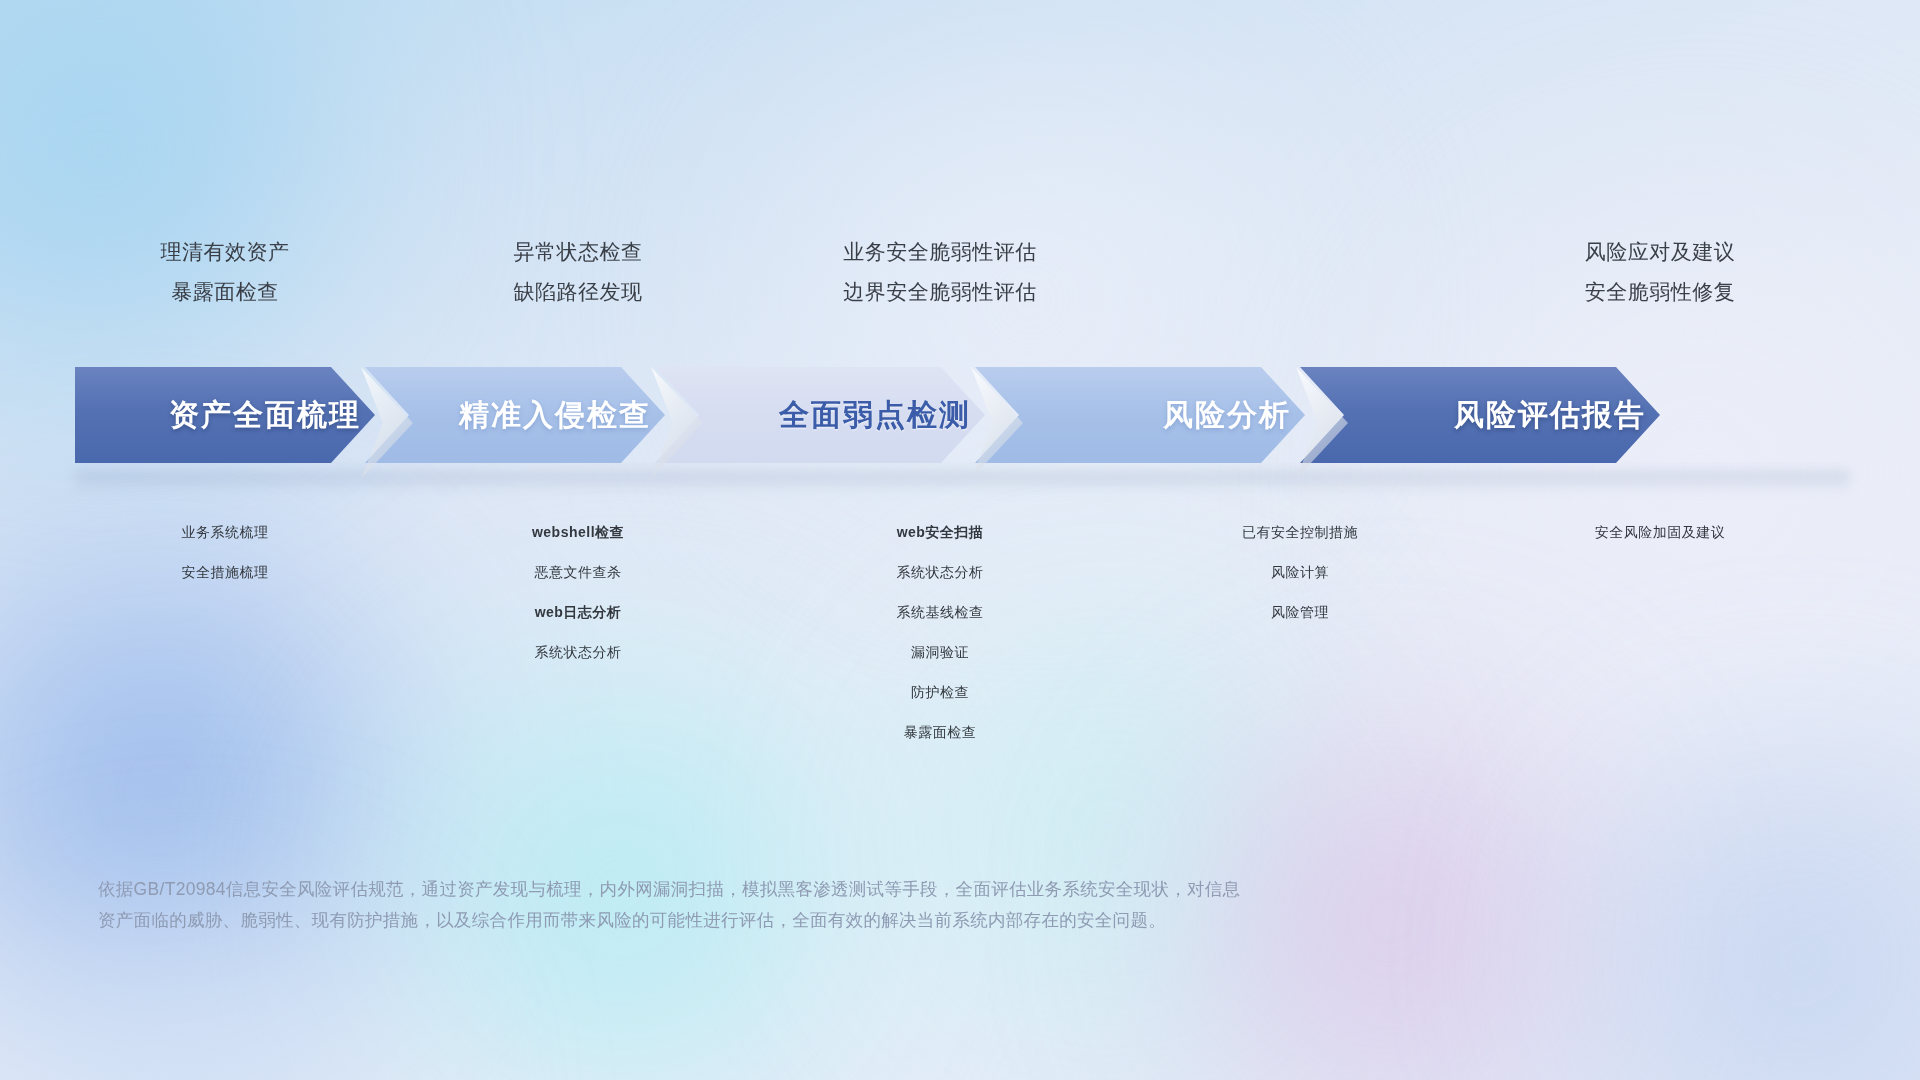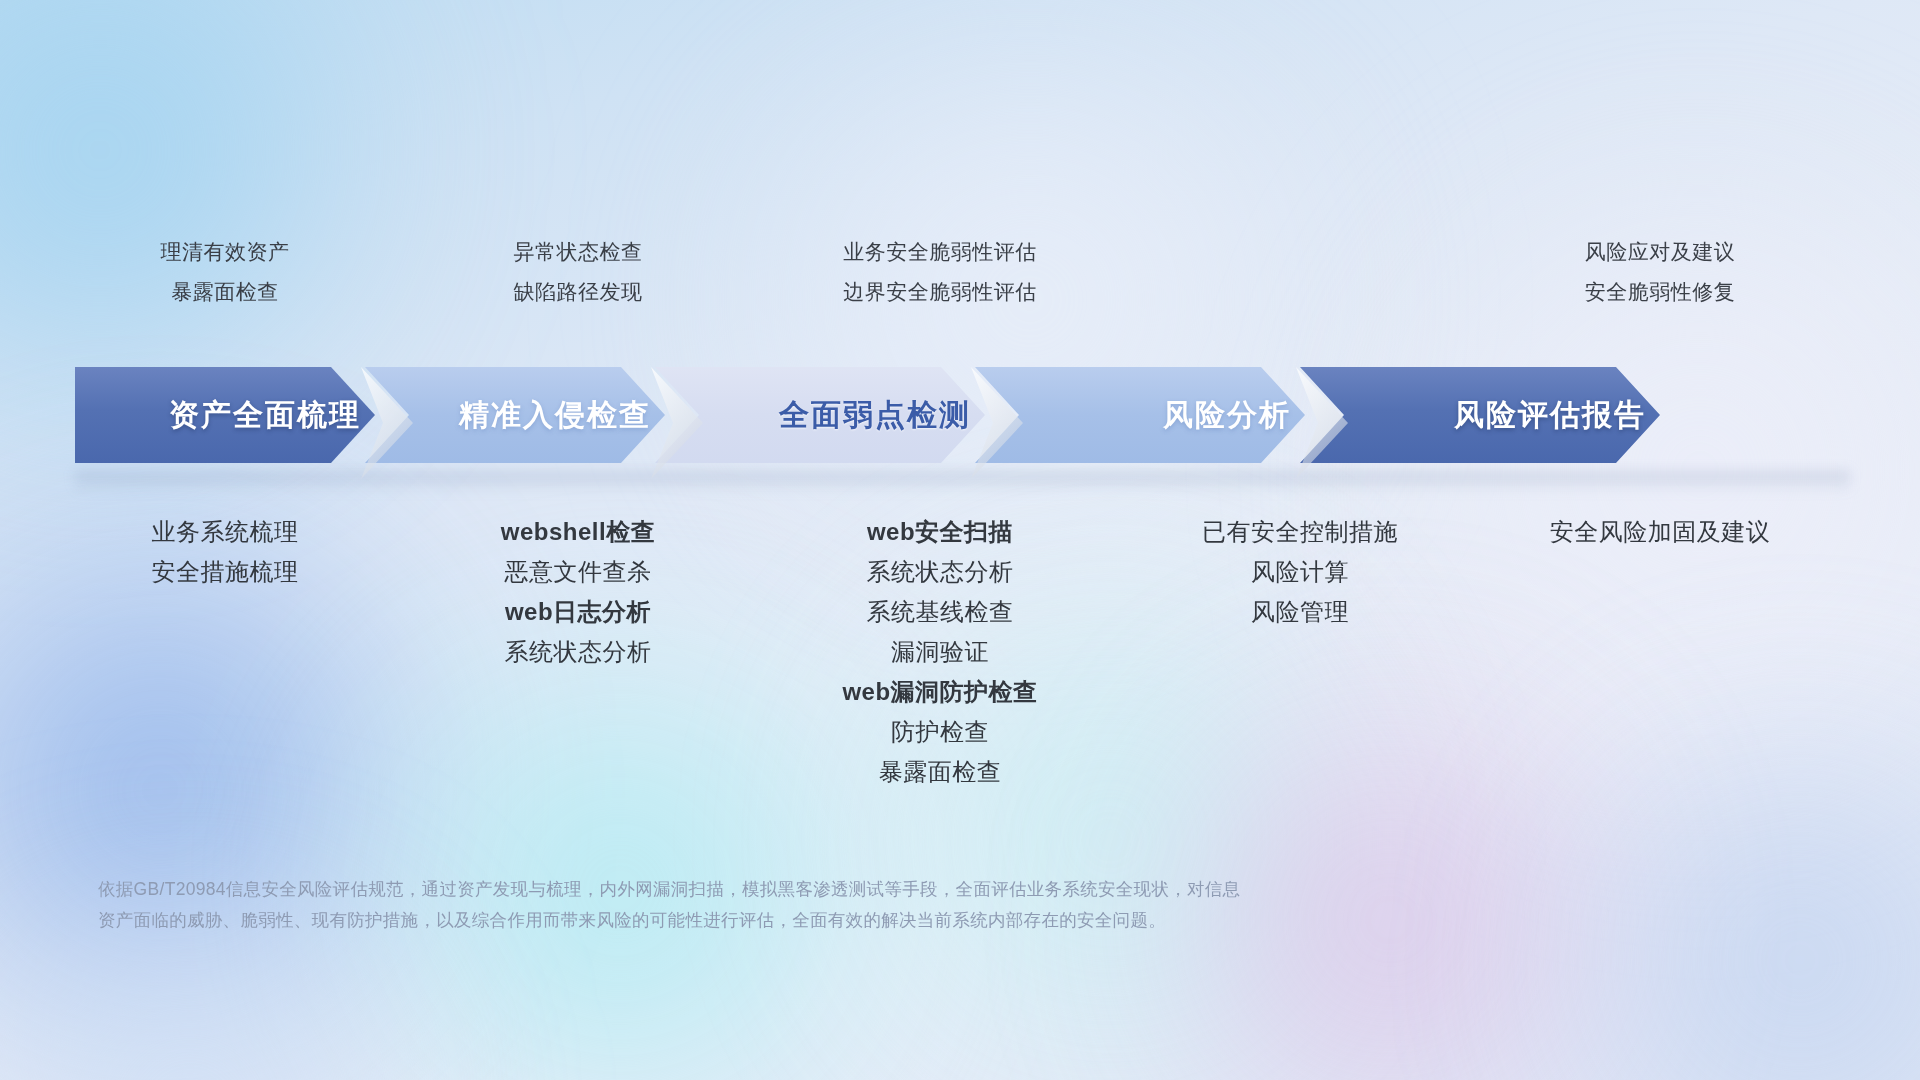--- a/index.html
+++ b/index.html
@@ -80,21 +80,21 @@
   .arrow-shadow{
     position:absolute; left:0; top:104px; width:1775px; height:22px;
     background:linear-gradient(180deg,rgba(110,130,170,.22),rgba(110,130,170,0));
     filter:blur(6px);
   }
 
   
   #bottom-lists { top:512px; height:330px; }
   .bot-col{ position:absolute; text-align:center; }
   .bot-col .item{
-    font-size:24px; color:#33383f; letter-spacing:.5px;
+    font-size:14px; color:#33383f; letter-spacing:.5px;
     line-height:40px; white-space:nowrap;
   }
   .bot-col .item.strong{ font-weight:bold; }
 
   
   #footer{
     position:absolute; left:98px; top:874px; width:1560px; z-index:2;
     font-size:17.5px; line-height:31px; color:#8e9bb3; letter-spacing:.3px;
   }
   #footer .fline{ white-space:nowrap; }
@@ -168,21 +168,20 @@
         <div class="item strong">webshell检查</div>
         <div class="item">恶意文件查杀</div>
         <div class="item strong">web日志分析</div>
         <div class="item">系统状态分析</div>
       </div>
       <div class="bot-col" style="left: 790px; width: 300px;">
         <div class="item strong">web安全扫描</div>
         <div class="item">系统状态分析</div>
         <div class="item">系统基线检查</div>
         <div class="item">漏洞验证</div>
-        <div class="item strong">web漏洞防护检查</div>
         <div class="item">防护检查</div>
         <div class="item">暴露面检查</div>
       </div>
       <div class="bot-col" style="left: 1530px; width: 260px;">
         <div class="item">安全风险加固及建议</div>
       </div>
       <div class="bot-col" style="left: 1170px; width: 260px;">
         <div class="item">已有安全控制措施</div>
         <div class="item">风险计算</div>
         <div class="item">风险管理</div>

